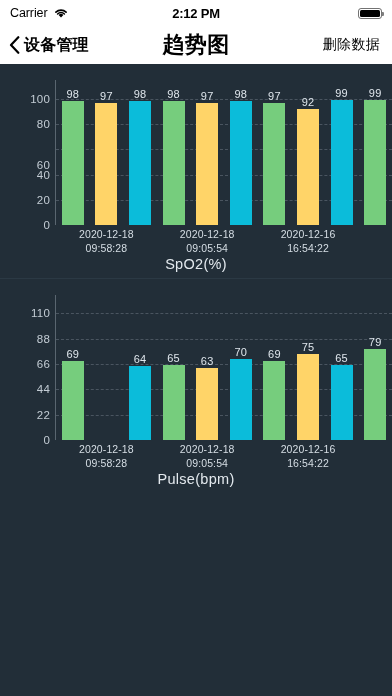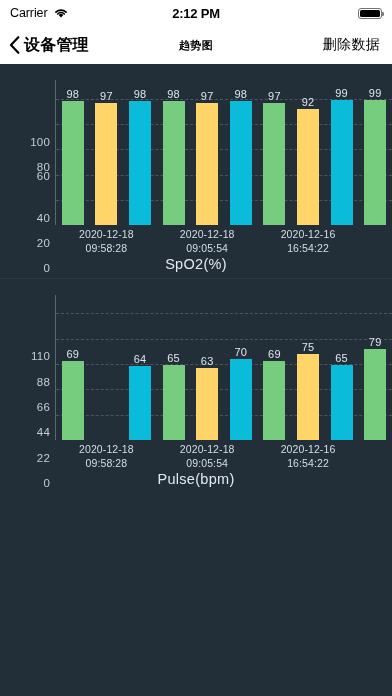--- a/index.html
+++ b/index.html
@@ -115,21 +115,21 @@
     font-size: 16px;
     color: #000;
     letter-spacing: 0.2px;
   }
   .nav-title {
     position: absolute;
     left: 0; right: 0; top: 0;
     height: 38px;
     line-height: 38px;
     text-align: center;
-    font-size: 11px;
+    font-size: 22px;
     font-weight: bold;
     color: #000;
     letter-spacing: 0.4px;
   }
   .nav-right {
     position: absolute;
     right: 12px; top: 0;
     height: 38px;
     display: flex;
     align-items: center;
@@ -172,21 +172,20 @@
   }
   .axis-label {
     position: absolute;
     right: 0;
     transform: translateY(-50%);
     font-size: 11.5px;
     color: #c3ccd4;
     text-align: right;
     width: 50px;
     letter-spacing: 0.2px;
-    margin-top: 43px;
   }
   .axis-line {
     position: absolute;
     left: 55px;
     top: 0;
     width: 1px;
     height: 145px;
     background: #5a6670;
   }
   .plot {
@@ -291,21 +290,21 @@
   </div>
 
   <div class="content">
 
     <div class="chart-card">
       <div class="plot-wrap">
         <div class="axis-labels">
             <div class="axis-label" style="top: 145px;">0</div>
             <div class="axis-label" style="top: 119.783px;">20</div>
             <div class="axis-label" style="top: 94.5652px;">40</div>
-            <div class="axis-label" style="top: 53px;">60</div>
+            <div class="axis-label" style="top: 85px;">60</div>
             <div class="axis-label" style="top: 44.1304px;">80</div>
             <div class="axis-label" style="top: 18.913px;">100</div>
           </div>
         <div class="axis-line"></div>
         <div class="plot">
           <div class="grid">
               <div class="gridline" style="top: 119.783px;"></div>
               <div class="gridline" style="top: 94.5652px;"></div>
               <div class="gridline" style="top: 69.3478px;"></div>
               <div class="gridline" style="top: 44.1304px;"></div>

